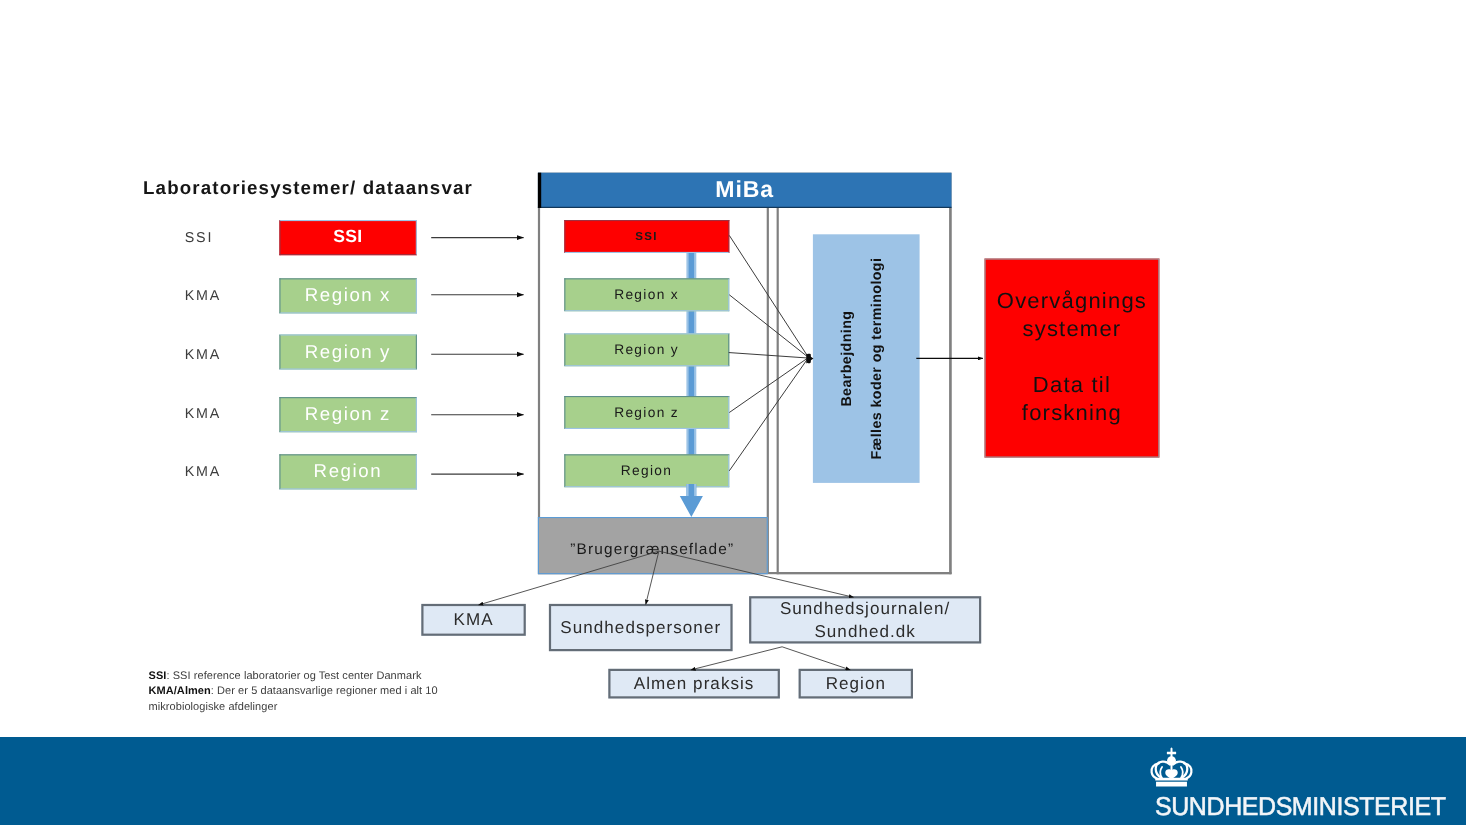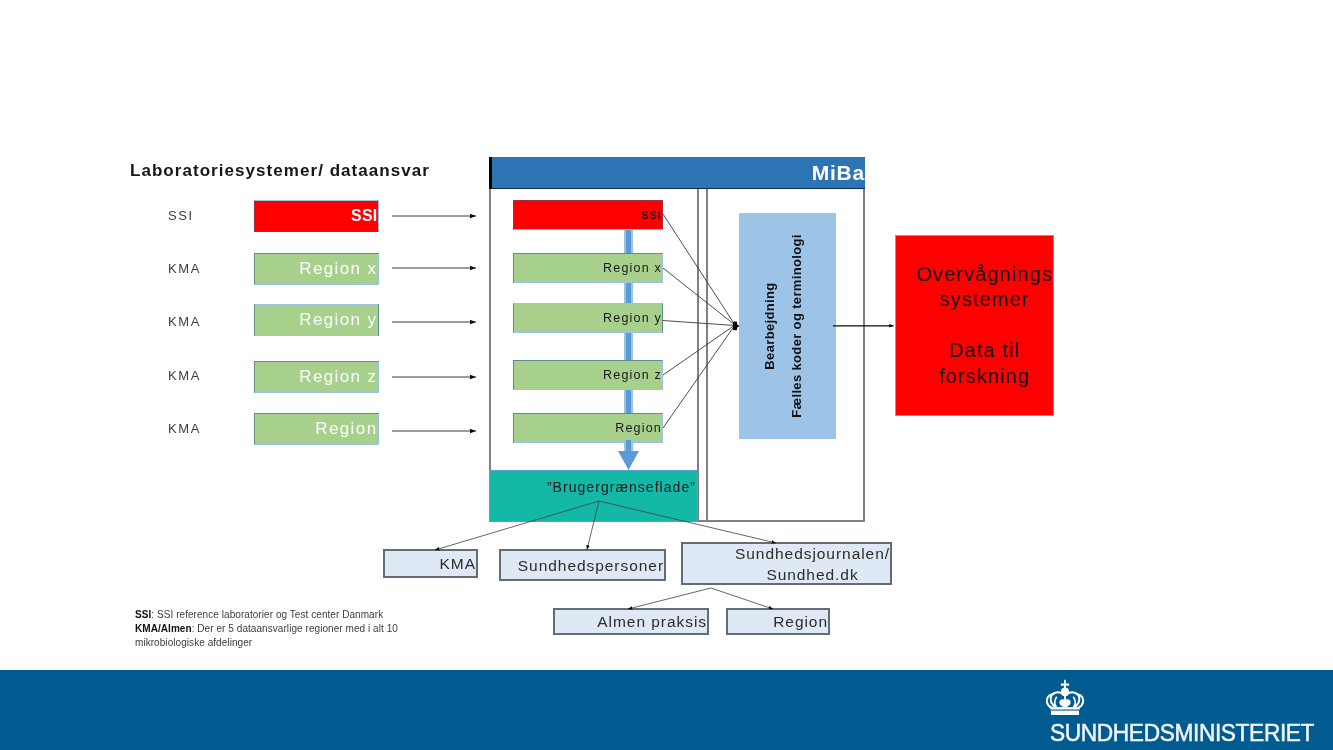--- a/index.html
+++ b/index.html
@@ -1,20 +1,20 @@
 <!DOCTYPE html>
 <html><head>
 <meta charset="utf-8">
 <style>
   html,body{margin:0;padding:0;}
   body{width:1333px;height:750px;background:#ffffff;overflow:hidden;
        font-family:"Liberation Sans",sans-serif;-webkit-font-smoothing:antialiased;}
   #slide{position:relative;width:1333px;height:750px;background:#fff;}
   .abs{position:absolute;box-sizing:border-box;}
-  .ctr{display:flex;align-items:center;justify-content:flex-end;text-align:center;}
+  .ctr{display:flex;align-items:center;justify-content:center;text-align:center;}
 
   
   #headline{left:130px;top:162px;font-size:17px;font-weight:bold;color:#161616;
             letter-spacing:1.05px;white-space:nowrap;line-height:17px;}
 
   
   .lbl{font-size:13px;color:#3d3d3d;left:168px;white-space:nowrap;letter-spacing:1.6px;}
   .lbox{left:254px;width:124.5px;height:31.5px;}
   .lbox.red{background:#FE0000;border:1.3px solid #9CC3E5;border-left-color:#A03040;border-bottom-color:#A03040;}
   .lbox.green{background:#A7D08C;border:1.3px solid #9CC3E5;border-top-color:#5D8E8A;border-left-color:#5D8E8A;}
@@ -38,21 +38,21 @@
   .mbox.red{background:#FE0000;border:1.3px solid #A03040;border-bottom-color:#9CC3E5;}
   .mbox.green{background:#A7D08C;border:1.3px solid #9CC3E5;border-top-color:#5D8E8A;border-left-color:#5D8E8A;}
   .mbox span{color:#1a1a1a;font-size:12.5px;letter-spacing:1.2px;font-weight:500;}
   .mbox.red span{font-weight:bold;font-size:10.5px;}
 
   
   #vconn{left:624px;top:228px;width:9px;height:215px;background:#9CC3E6;}
   #vconn-hl{left:626px;top:228px;width:5px;height:215px;background:#5B9BD5;}
 
   
-  #ui-bar{left:489px;top:470.2px;width:209px;height:52.3px;border:1px solid #5B9BD5;box-sizing:border-box;background:#14b8a6;align-items:flex-start;padding-top:8px;}
+  #ui-bar{left:489px;top:470.2px;width:209px;height:52.3px;border:1px solid #5B9BD5;box-sizing:border-box;background:#a3a3a3;align-items:flex-start;padding-top:20px;}
   #ui-bar span{font-size:14px;color:#1a1a1a;letter-spacing:1.05px;padding-right:1px;}
 
   
   #proc{left:739px;top:213px;width:97px;height:226px;background:#9DC3E6;}
   #proc-inner{position:absolute;left:0;top:226px;width:226px;height:97px;
               transform:rotate(-90deg);transform-origin:0 0;
               display:flex;flex-direction:column;align-items:center;justify-content:center;gap:12px;
               padding-bottom:10px;box-sizing:border-box;}
   #proc-inner div{font-size:13px;color:#111;white-space:nowrap;font-weight:700;letter-spacing:0.35px;}
 
@@ -155,21 +155,21 @@
       <div>systemer</div>
       <div>&nbsp;</div>
       <div>Data til</div>
       <div>forskning</div>
     </div>
   </div>
 
   <div class="abs cbox ctr" style="left:383px;top:549px;width:95px;height:29px">
     <span>KMA</span>
     </div>
-  <div class="abs cbox ctr" style="left:499px;top:549px;width:167px;height:32px">
+  <div class="abs cbox ctr" style="left:499px;top:549px;width:167px;height:43px">
     <span>Sundhedspersoner</span>
     </div>
   <div class="abs cbox ctr" style="left:681px;top:542px;width:211px;height:43px">
     <span>
       <span>Sundhedsjournalen/</span><br>
       <span>Sundhed.dk</span>
     </span>
     </div>
   <div class="abs cbox ctr" style="left:553px;top:608px;width:156px;height:27px">
     <span>Almen praksis</span>

